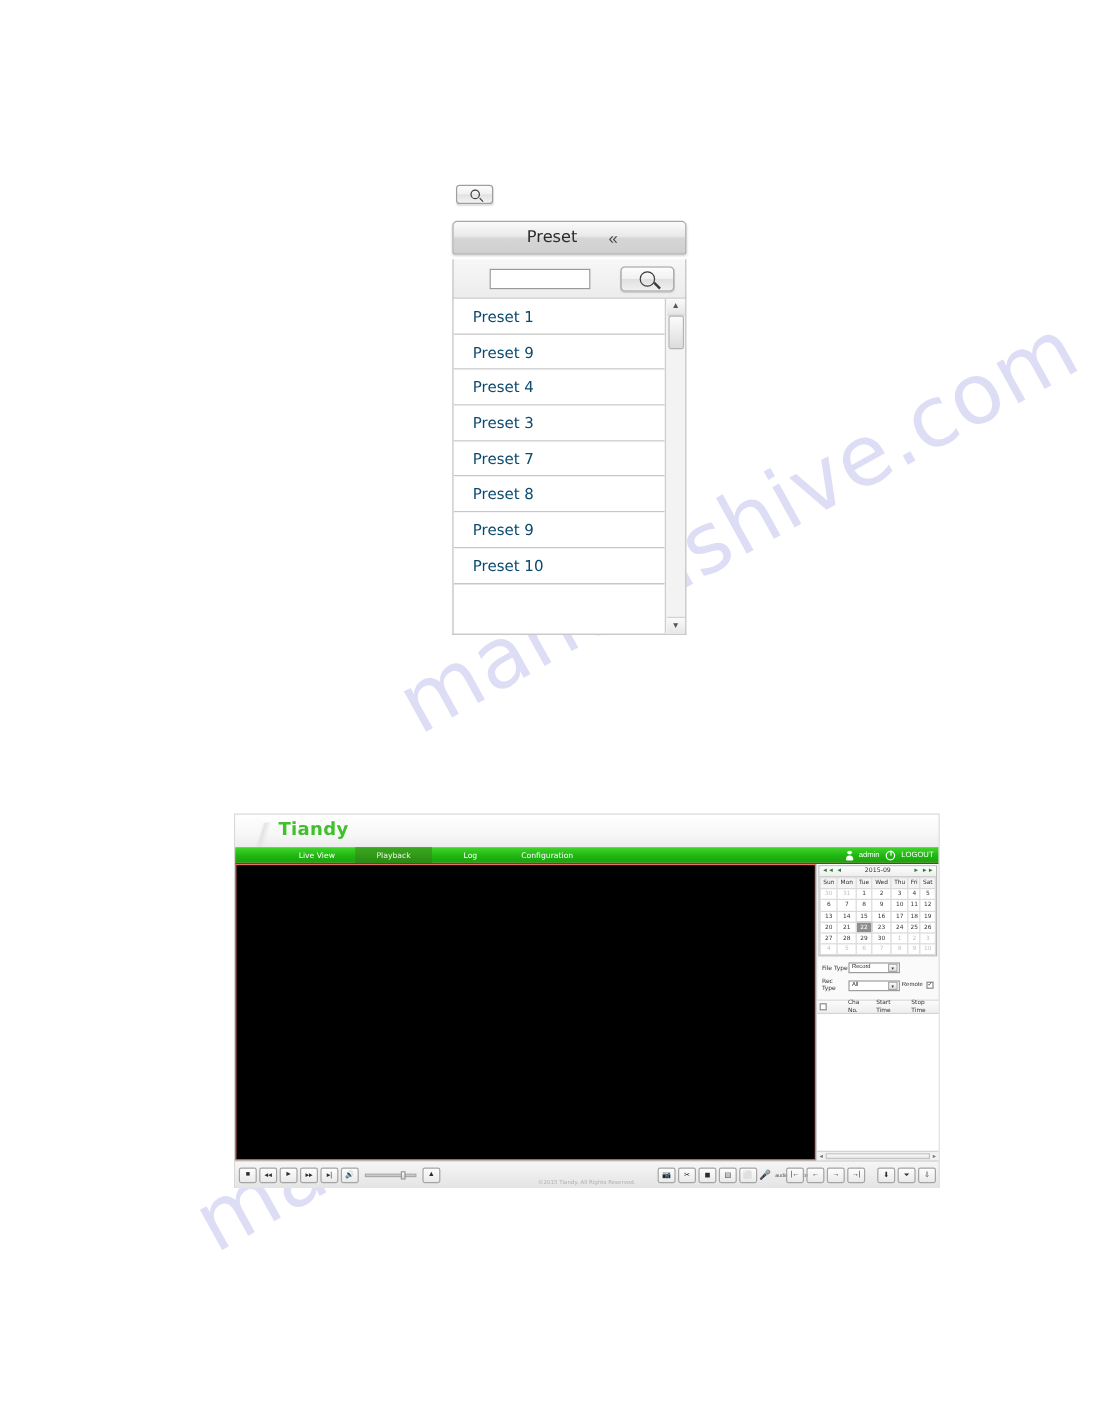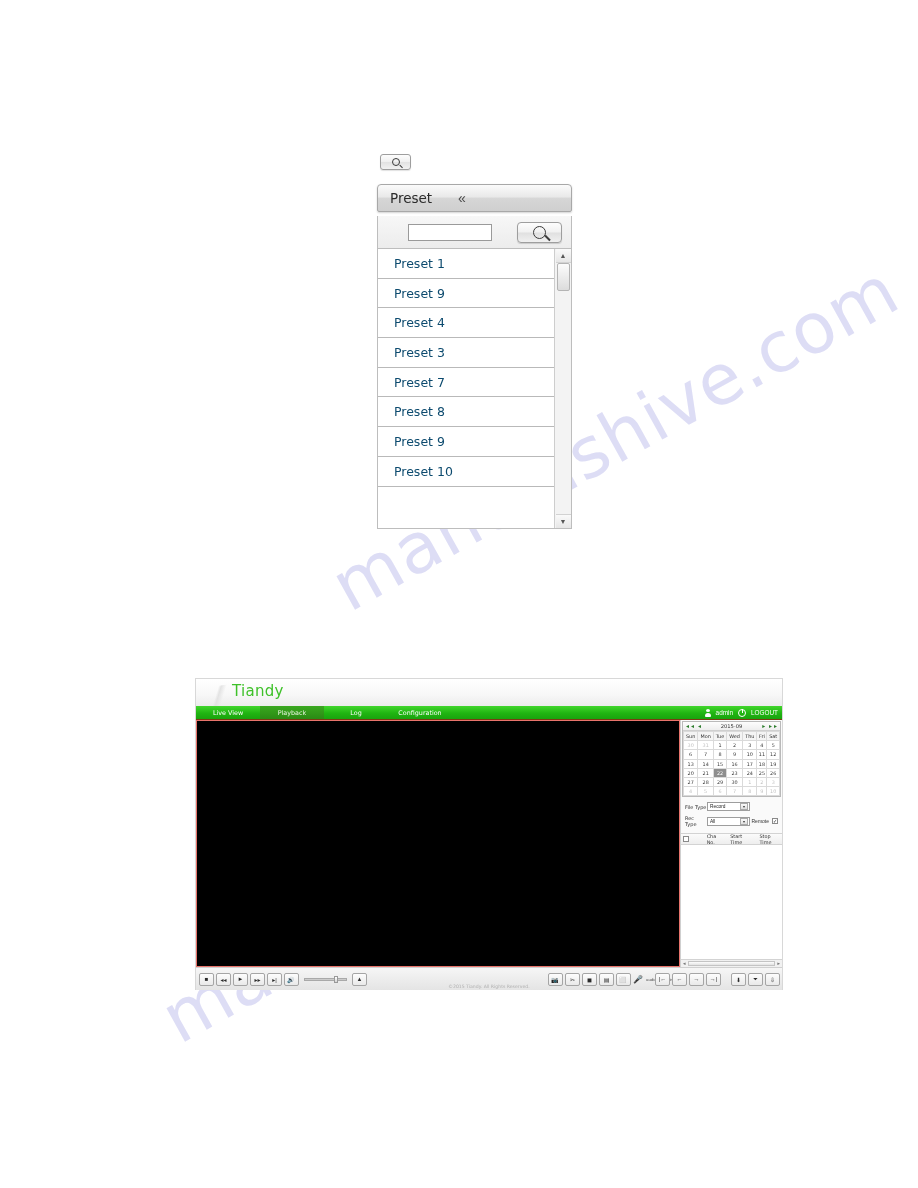--- a/index.html
+++ b/index.html
@@ -49,21 +49,21 @@
     background:#3a3a3a;transform:rotate(45deg);display:block;
   }
   .mag.big i{width:11px;height:11px;border-width:1.8px;}
   .mag.big b{width:7px;height:2.2px;right:-5px;bottom:-1px;}
 
   .preset-panel{margin-top:14px;width:195px;}
   .preset-title{
     height:28px;box-sizing:border-box;
     border:1px solid #a8a8a8;border-radius:4px 4px 2px 2px;
     background:linear-gradient(180deg,#fbfbfb 0%,#e9e9e9 45%,#d6d6d6 52%,#cfcfcf 100%);
-    display:flex;align-items:center;justify-content:flex-start;
+    display:flex;align-items:center;justify-content:center;
     padding:0 9px 0 12px;
     box-shadow:0 1px 2px rgba(0,0,0,.18);
     gap:26px;
   }
   .preset-title span.t{
     font-size:13.5px;color:#2b2b2b;font-family:"DejaVu Sans",sans-serif;
   }
   .collapse-ico{font-size:14px;color:#4a4a4a;letter-spacing:-2px;}
 
   .preset-search-row{
@@ -126,27 +126,28 @@
     background:linear-gradient(180deg,#ffffff 0%,#f7f7f7 60%,#ececec 100%);
     position:relative;overflow:hidden;
   }
   .app-logobar:before{
     content:"";position:absolute;left:-30px;top:6px;width:120px;height:40px;
     background:linear-gradient(115deg,rgba(255,255,255,0) 40%,#e3e3e3 42%,rgba(255,255,255,0) 46%);
     transform:rotate(-8deg);
   }
   .logo{
     position:absolute;left:36px;top:3px;
-    font-size:15px;font-weight:normal;color:#3fc12a;
+    font-size:15px;font-weight:bold;color:#3fc12a;
     font-family:"DejaVu Sans",sans-serif;letter-spacing:.3px;
   }
   .app-nav{
     height:13px;background:linear-gradient(180deg,#41d62b 0%,#20b512 55%,#19a30d 100%);
     display:flex;align-items:center;position:relative;
     border-bottom:1px solid #7a3b12;
+    padding-left:36px;
   }
   .nav-item{
     height:13px;display:flex;align-items:center;justify-content:center;
     font-size:6.4px;color:#ffffff;padding:0 6px;min-width:52px;
     font-family:"DejaVu Sans",sans-serif;
   }
   .nav-item.sel{background:linear-gradient(180deg,#3aa81f,#2a8a14);color:#eaf7e2;}
   .nav-right{
     position:absolute;right:4px;top:0;height:13px;
     display:flex;align-items:center;gap:5px;font-size:6.4px;color:#fff;

